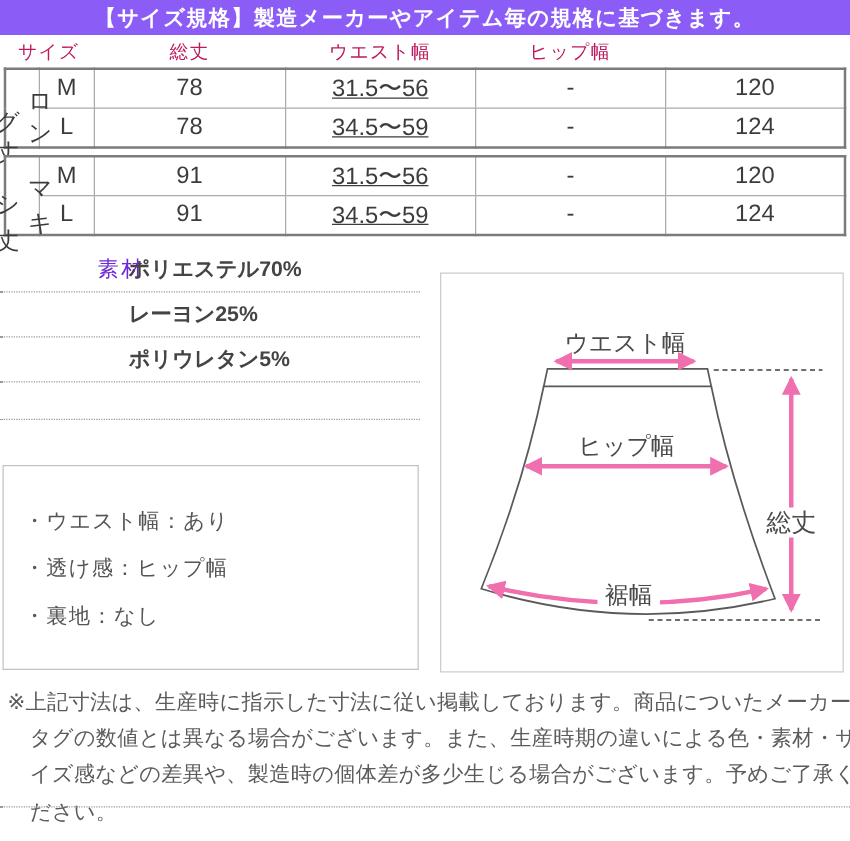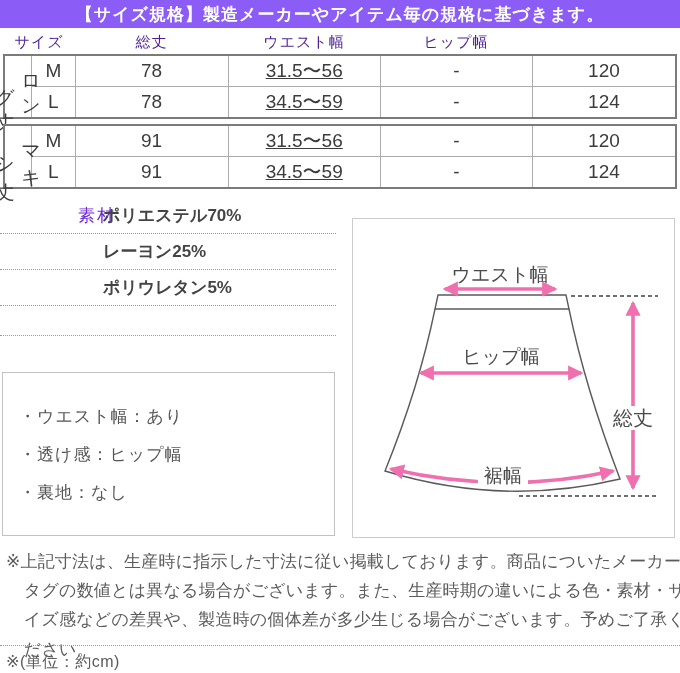--- a/index.html
+++ b/index.html
@@ -12,21 +12,21 @@
     position:absolute;left:0;top:0;width:680px;height:28px;background:#8b5cf6;
     color:#ffffff;font-size:17px;font-weight:bold;letter-spacing:1px;
     display:flex;align-items:center;justify-content:center;
   }
   
   .col-headers{
     position:absolute;left:3px;top:31px;width:674px;height:21px;
     display:grid;grid-template-columns:72px 153px 152px 152px 145px;
   }
   .col-headers span{
-    color:#4c1d95;font-size:15px;text-align:center;line-height:21px;letter-spacing:1px;
+    color:#be185d;font-size:15px;text-align:center;line-height:21px;letter-spacing:1px;
   }
   
   table.size-table{
     position:absolute;left:3px;width:674px;border-collapse:collapse;table-layout:fixed;
     border:2px solid #7b7b7b;
   }
   #table-group-0{top:54px;}
   #table-group-1{top:124px;}
   table.size-table td{
     border:1px solid #ababab;height:30px;padding:0;text-align:center;vertical-align:middle;
@@ -177,15 +177,14 @@
       <text x="148" y="144" text-anchor="middle" font-size="19" class="diag-text">ヒップ幅</text>
       <rect x="125" y="246" width="50" height="22" fill="#ffffff"></rect>
       <text x="150" y="263" text-anchor="middle" font-size="19" class="diag-text">裾幅</text>
       <rect x="257" y="187" width="46" height="24" fill="#ffffff"></rect>
       <text x="280" y="206" text-anchor="middle" font-size="20" class="diag-text">総丈</text>
     </svg>
   </div>
 
   <div class="footnote">※上記寸法は、生産時に指示した寸法に従い掲載しております。商品についたメーカータグの数値とは異なる場合がございます。また、生産時期の違いによる色・素材・サイズ感などの差異や、製造時の個体差が多少生じる場合がございます。予めご了承ください。</div>
   <div class="bottom-divider"></div>
-  <div class="unit-note">※(単位：約cm)</div>
 
 </div>
 
 </body></html>

